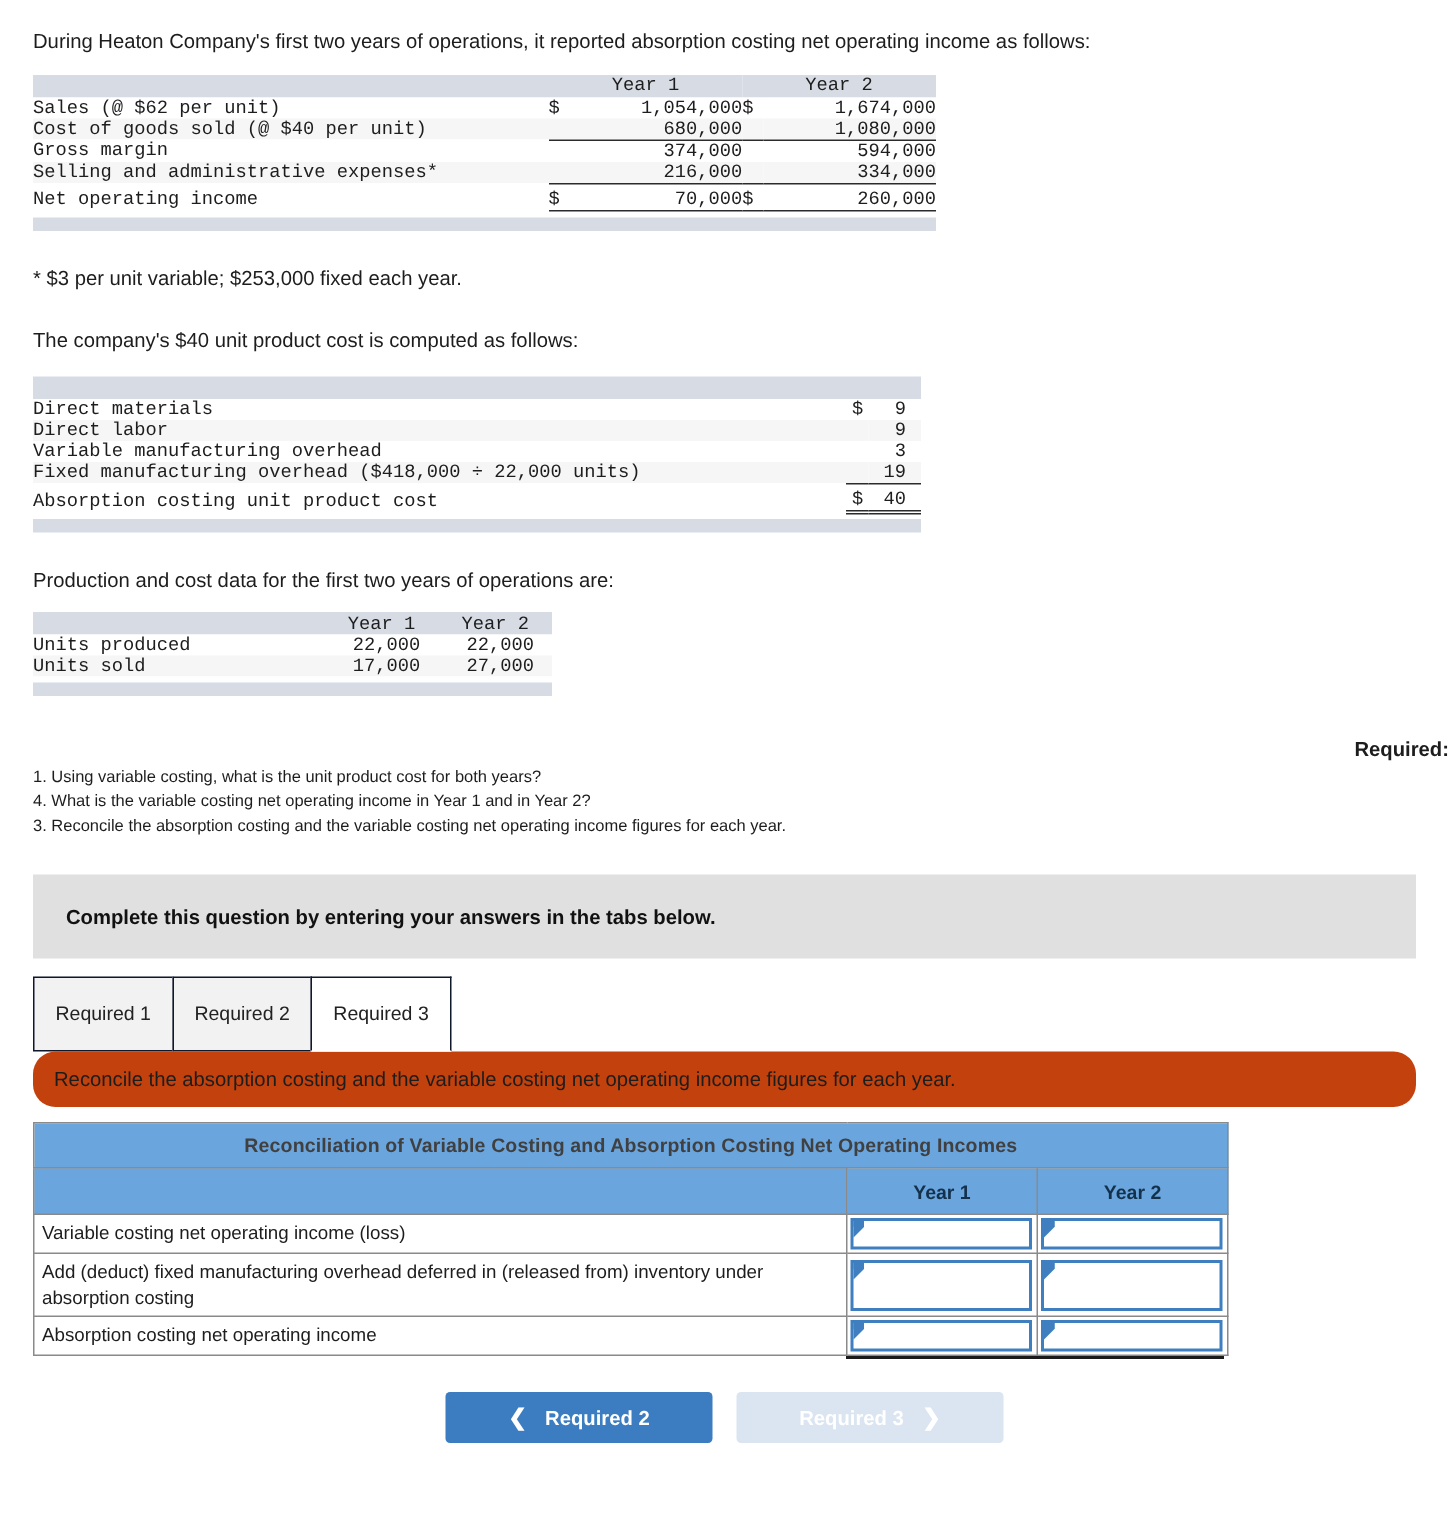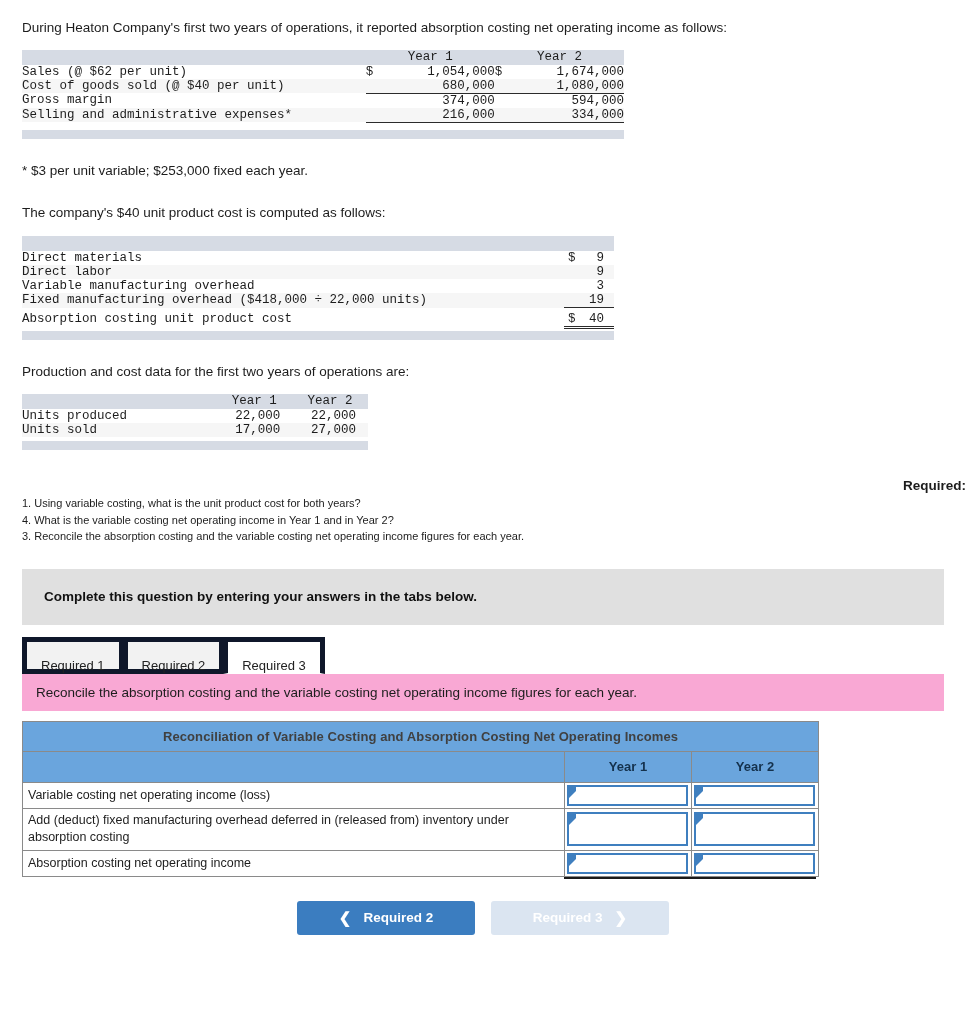--- a/index.html
+++ b/index.html
@@ -74,46 +74,47 @@
     height: 56px;
     display: flex;
     align-items: center;
     padding-left: 22px;
   }
   .banner-text { font-weight: bold; font-size: 13.5px; color: #111; }
 
   
   .tabs { margin: 12px 0 0 22px; display: flex; align-items: flex-end; position: relative; z-index: 2; }
   .tab {
-    border: 5px solid #0f172a;
+    border: 1px solid #0f172a;
     background: #f2f2f2;
     font-size: 13px;
     color: #222;
     padding: 0 14px;
-    height: 37px;
+    height: 50px;
     line-height: 47px;
     margin-right: -1px;
     text-align: center;
     cursor: pointer;
     white-space: nowrap;
   }
   .tab.active {
     background: #ffffff;
     border-bottom: 1px solid #ffffff;
     position: relative;
     z-index: 3;
   }
 
   
   .instr {
     margin: 0 22px 0 22px;
-    background: #f9a8d4;
+    background: #c2410c;
     padding: 11px 12px 11px 14px;
     font-size: 13.5px;
     color: #1d1d1d;
+    border-radius: 15px;
   }
 
   
   .recon-wrap { margin: 10px 0 0 22px; width: 796px; }
   table.recon {
     border-collapse: collapse;
     width: 796px;
     font-family: "Liberation Sans", sans-serif;
     font-size: 12.5px;
     table-layout: fixed;
@@ -226,20 +227,27 @@
         <td class="cur"></td>
         <td class="num">216,000</td>
         <td class="cur"></td>
         <td class="num">334,000</td>
       </tr>
 
       <tr class="gap-row stripe-a">
           <td colspan="5"></td>
         </tr>
 
+      <tr class="stripe-a ul-single">
+        <td class="lbl">Net operating income</td>
+        <td class="cur">$</td>
+        <td class="num">70,000</td>
+        <td class="cur">$</td>
+        <td class="num">260,000</td>
+      </tr>
 
       <tr class="gap-row stripe-a">
           <td colspan="5"></td>
         </tr>
       <tr class="band-foot">
           <td colspan="5"></td>
         </tr>
     </tbody>
   </table>
 

